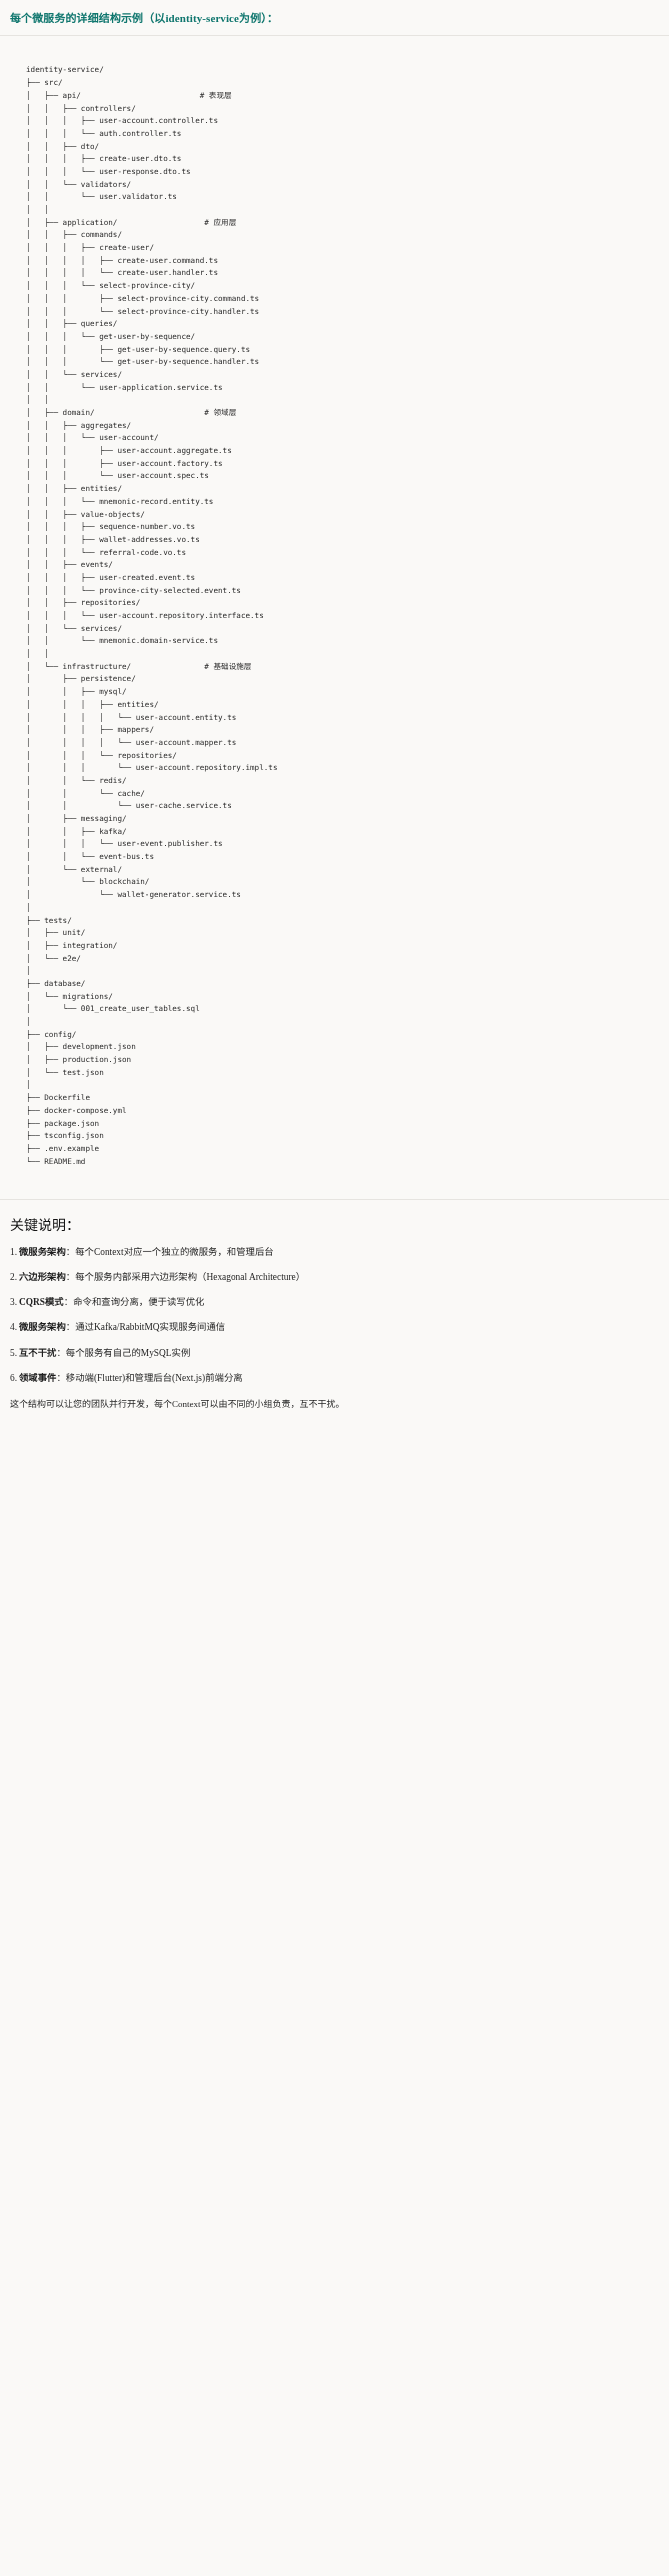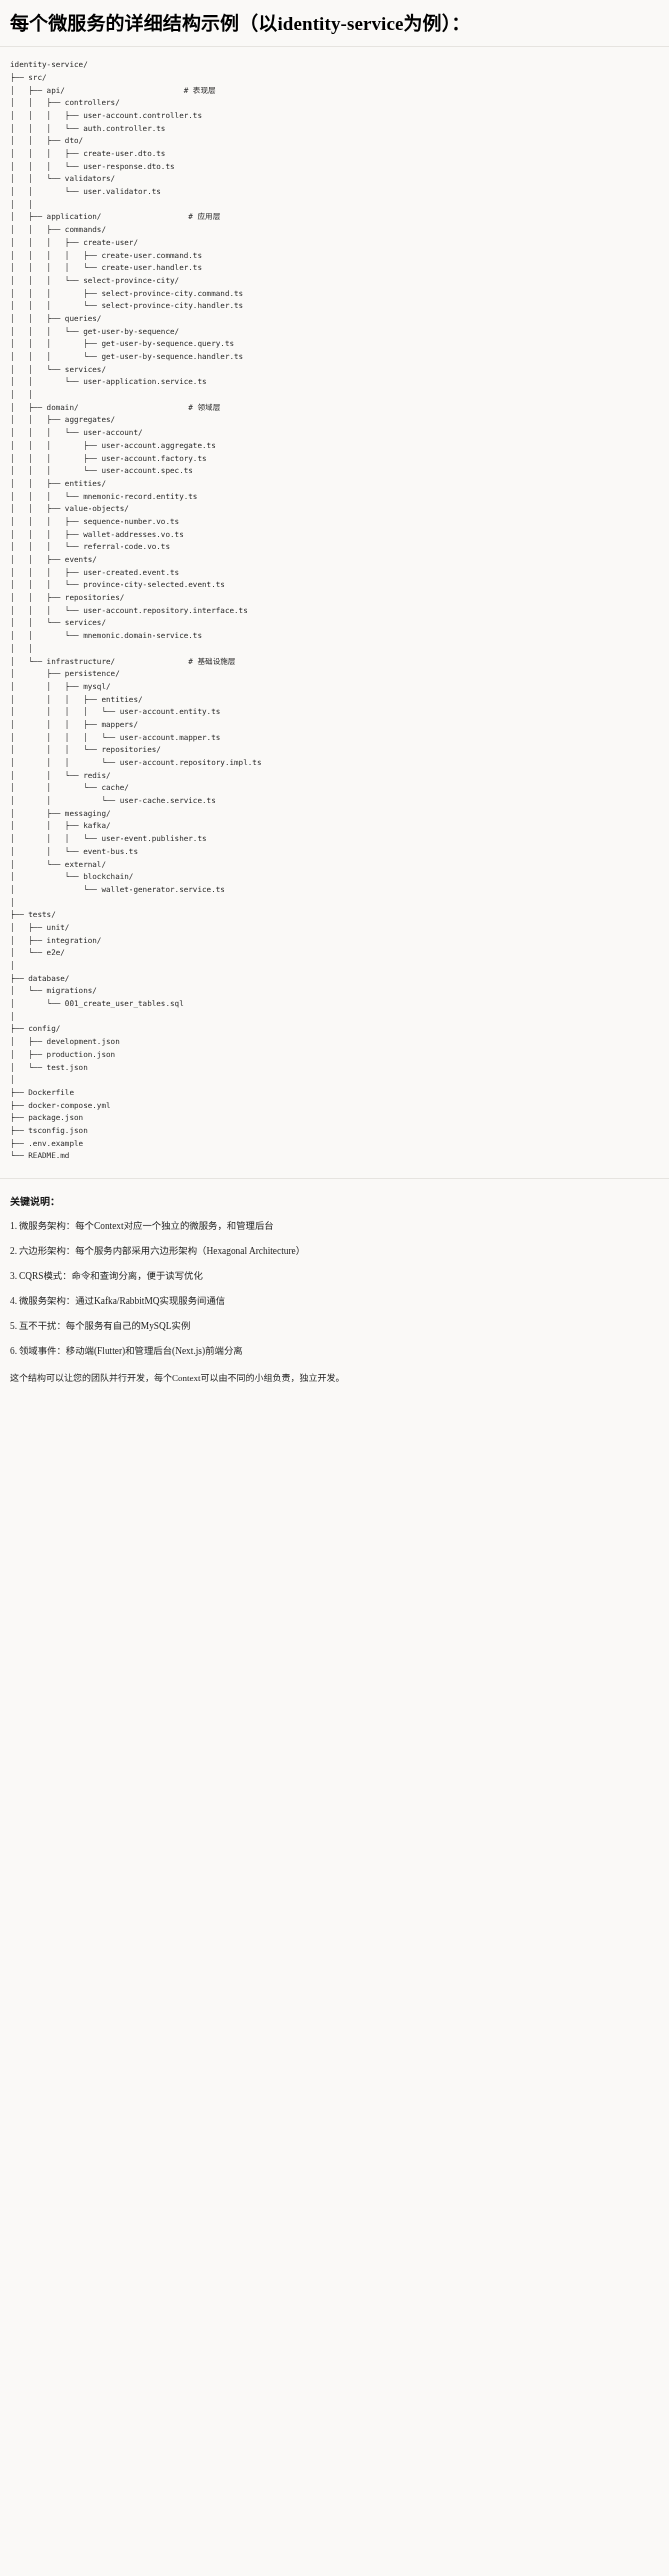--- a/index.html
+++ b/index.html
@@ -18,53 +18,53 @@
 
   
   .page-header {
     padding: 11.3px 10px 8.8px 10px;
     background: #faf9f7;
     border-bottom: 0.6px solid #e6e4e0;
   }
   .page-title {
     font-family: "Liberation Serif", serif;
     font-weight: bold;
-    font-size: 19px;
+    font-size: 11px;
     line-height: 1.35;
     letter-spacing: 0.1px;
-    color: #000000;
+    color: #0f766e;
     margin: 0;
   }
 
   
   .tree-block {
     padding: 12.5px 10px 15px 10px;
     background: #faf9f7;
     border-bottom: 0.6px solid #e6e4e0;
   }
   .tree-pre {
-    margin: 0;
+    margin: 16px;
     font-family: "DejaVu Sans Mono", "Liberation Mono", monospace;
     font-size: 7.6px;
     line-height: 12.7px;
     color: #2b2b2b;
     white-space: pre;
     tab-size: 4;
   }
   .tree-row { display: block; height: 12.7px; }
 
   
   .notes-block {
     padding: 13.8px 10px 16.3px 10px;
     background: #faf9f7;
   }
   .notes-title {
     font-family: "Liberation Serif", serif;
-    font-weight: bold;
-    font-size: 10px;
+    font-weight: normal;
+    font-size: 14px;
     color: #141414;
     margin: 0 0 11.3px 0;
   }
   .notes-list {
     list-style: none;
     margin: 0;
     padding: 0;
   }
   .note-item {
     font-family: "Liberation Serif", serif;
@@ -73,21 +73,21 @@
     color: #1f1f1f;
     margin: 0 0 10px 0;
     display: flex;
     align-items: baseline;
   }
   .note-num {
     flex: 0 0 auto;
     margin-right: 1.9px;
   }
   .note-strong {
-    font-weight: normal;
+    font-weight: bold;
   }
   .note-text {
     font-weight: normal;
   }
   .notes-footer {
     font-family: "Liberation Serif", serif;
     font-size: 9px;
     line-height: 1.65;
     color: #1f1f1f;
     margin: 11.3px 0 0 0;
@@ -125,15 +125,15 @@
       </li>
       <li class="note-item">
         <span class="note-num">5.</span>
         <span><span class="note-strong">互不干扰</span><span class="note-text">：</span><span class="note-text">每个服务有自己的MySQL实例</span></span>
       </li>
       <li class="note-item">
         <span class="note-num">6.</span>
         <span><span class="note-strong">领域事件</span><span class="note-text">：</span><span class="note-text">移动端(Flutter)和管理后台(Next.js)前端分离</span></span>
       </li>
     </ol>
-  <p class="notes-footer">这个结构可以让您的团队并行开发，每个Context可以由不同的小组负责，独立开发。</p>
+  <p class="notes-footer">这个结构可以让您的团队并行开发，每个Context可以由不同的小组负责，互不干扰。</p>
 </div>
 
 
 </body></html>

